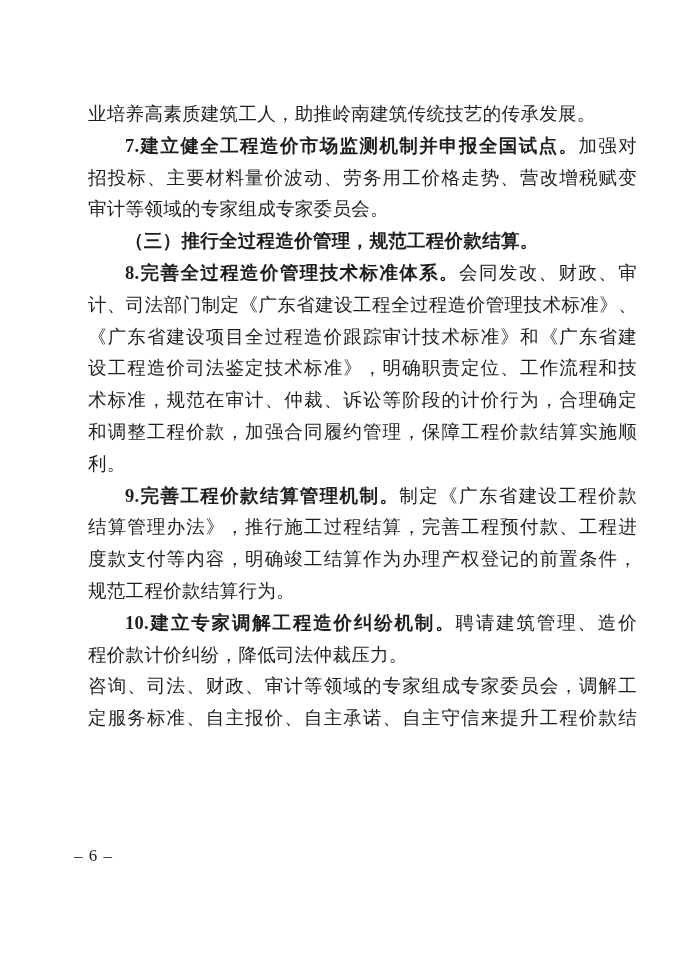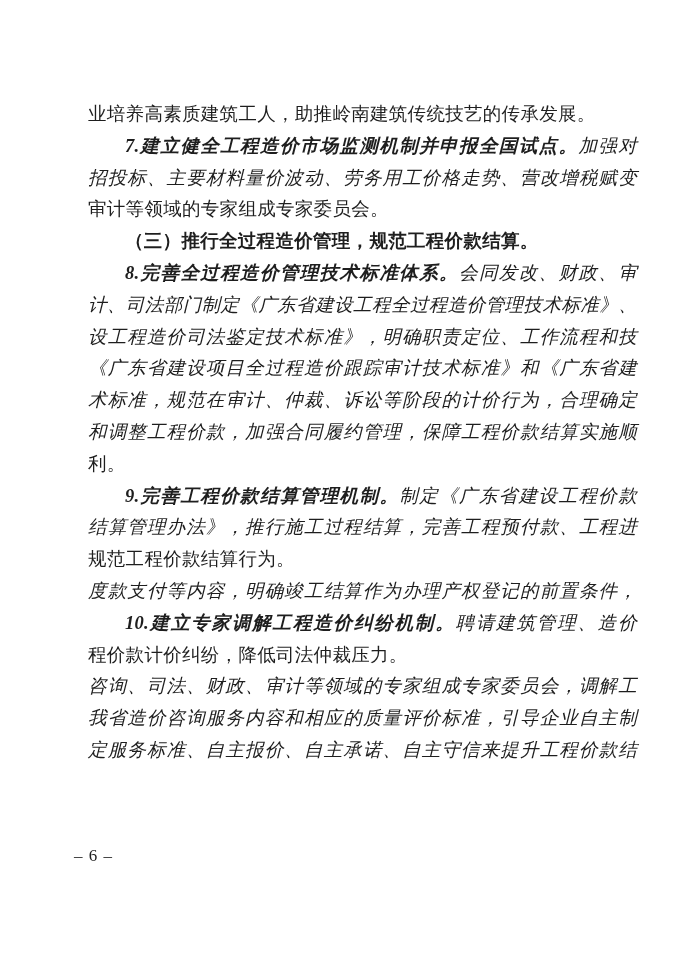--- a/index.html
+++ b/index.html
@@ -27,21 +27,20 @@
     line-height: 31.8px;
     height: 31.8px;
     text-align: left;
     letter-spacing: 0.3px;
     white-space: normal;
   }
   .line.fill {
     text-align: justify;
     text-align-last: justify;
     text-justify: inter-character;
-    font-style: italic;
   }
   .line.indent {
     text-indent: 37px;
   }
   .bold {
     font-weight: 700;
   }
   .page-number {
     position: absolute;
     left: 74px;
@@ -57,29 +56,28 @@
 
 <div class="page">
   <div class="doc-body">
       <div class="line"><span>业培养高素质建筑工人，助推岭南建筑传统技艺的传承发展。</span></div>
       <div class="line fill indent"><span class="bold">7.建立健全工程造价市场监测机制并申报全国试点。</span><span>加强对</span></div>
       <div class="line fill"><span>招投标、主要材料量价波动、劳务用工价格走势、营改增税赋变</span></div>
       <div class="line"><span>审计等领域的专家组成专家委员会。</span></div>
       <div class="line indent"><span class="bold">（三）推行全过程造价管理，规范工程价款结算。</span></div>
       <div class="line fill indent"><span class="bold">8.完善全过程造价管理技术标准体系。</span><span>会同发改、财政、审</span></div>
       <div class="line fill"><span>计、司法部门制定《广东省建设工程全过程造价管理技术标准》、</span></div>
+      <div class="line fill"><span>《广东省建设项目全过程造价跟踪审计技术标准》和《广东省建</span></div>
       <div class="line fill"><span>设工程造价司法鉴定技术标准》，明确职责定位、工作流程和技</span></div>
-      <div class="line fill"><span>《广东省建设项目全过程造价跟踪审计技术标准》和《广东省建</span></div>
       <div class="line fill"><span>术标准，规范在审计、仲裁、诉讼等阶段的计价行为，合理确定</span></div>
       <div class="line fill"><span>和调整工程价款，加强合同履约管理，保障工程价款结算实施顺</span></div>
       <div class="line"><span>利。</span></div>
       <div class="line fill indent"><span class="bold">9.完善工程价款结算管理机制。</span><span>制定《广东省建设工程价款</span></div>
       <div class="line fill"><span>结算管理办法》，推行施工过程结算，完善工程预付款、工程进</span></div>
+      <div class="line fill"><span>度款支付等内容，明确竣工结算作为办理产权登记的前置条件，</span></div>
       <div class="line"><span>规范工程价款结算行为。</span></div>
-      <div class="line fill"><span>度款支付等内容，明确竣工结算作为办理产权登记的前置条件，</span></div>
       <div class="line fill indent"><span class="bold">10.建立专家调解工程造价纠纷机制。</span><span>聘请建筑管理、造价</span></div>
       <div class="line"><span>程价款计价纠纷，降低司法仲裁压力。</span></div>
       <div class="line fill"><span>咨询、司法、财政、审计等领域的专家组成专家委员会，调解工</span></div>
-      <div class="line fill"><span>我省造价咨询服务内容和相应的质量评价标准，引导企业自主制</span></div>
       <div class="line fill"><span>定服务标准、自主报价、自主承诺、自主守信来提升工程价款结</span></div>
     </div>
   <div class="page-number">– 6 –</div>
 </div>
 
 </body></html>

